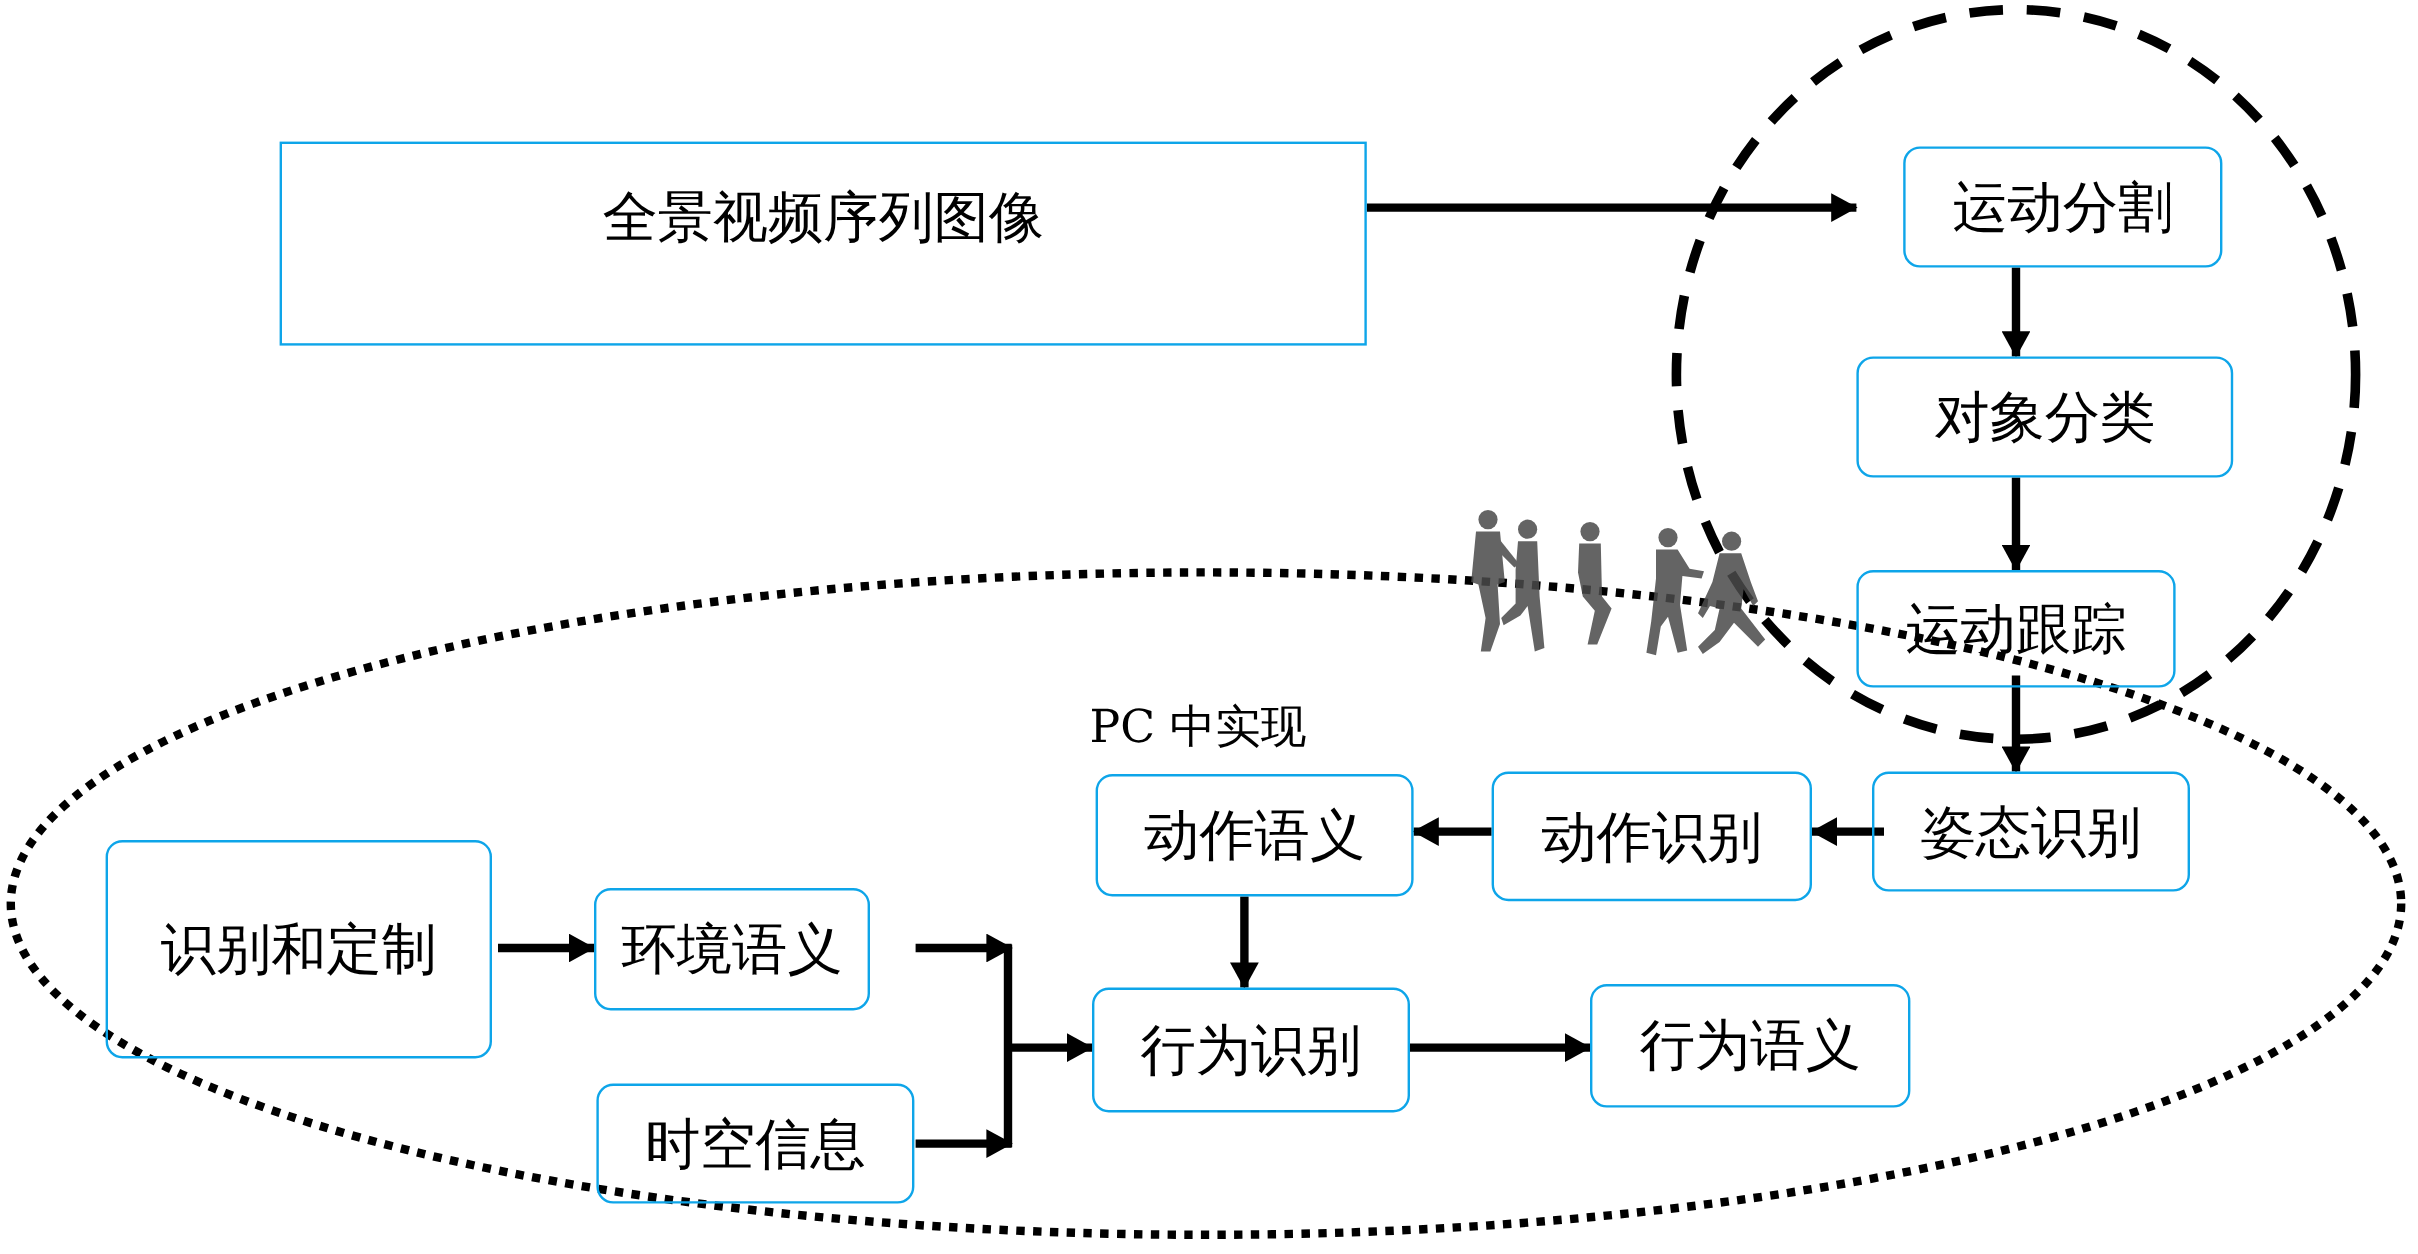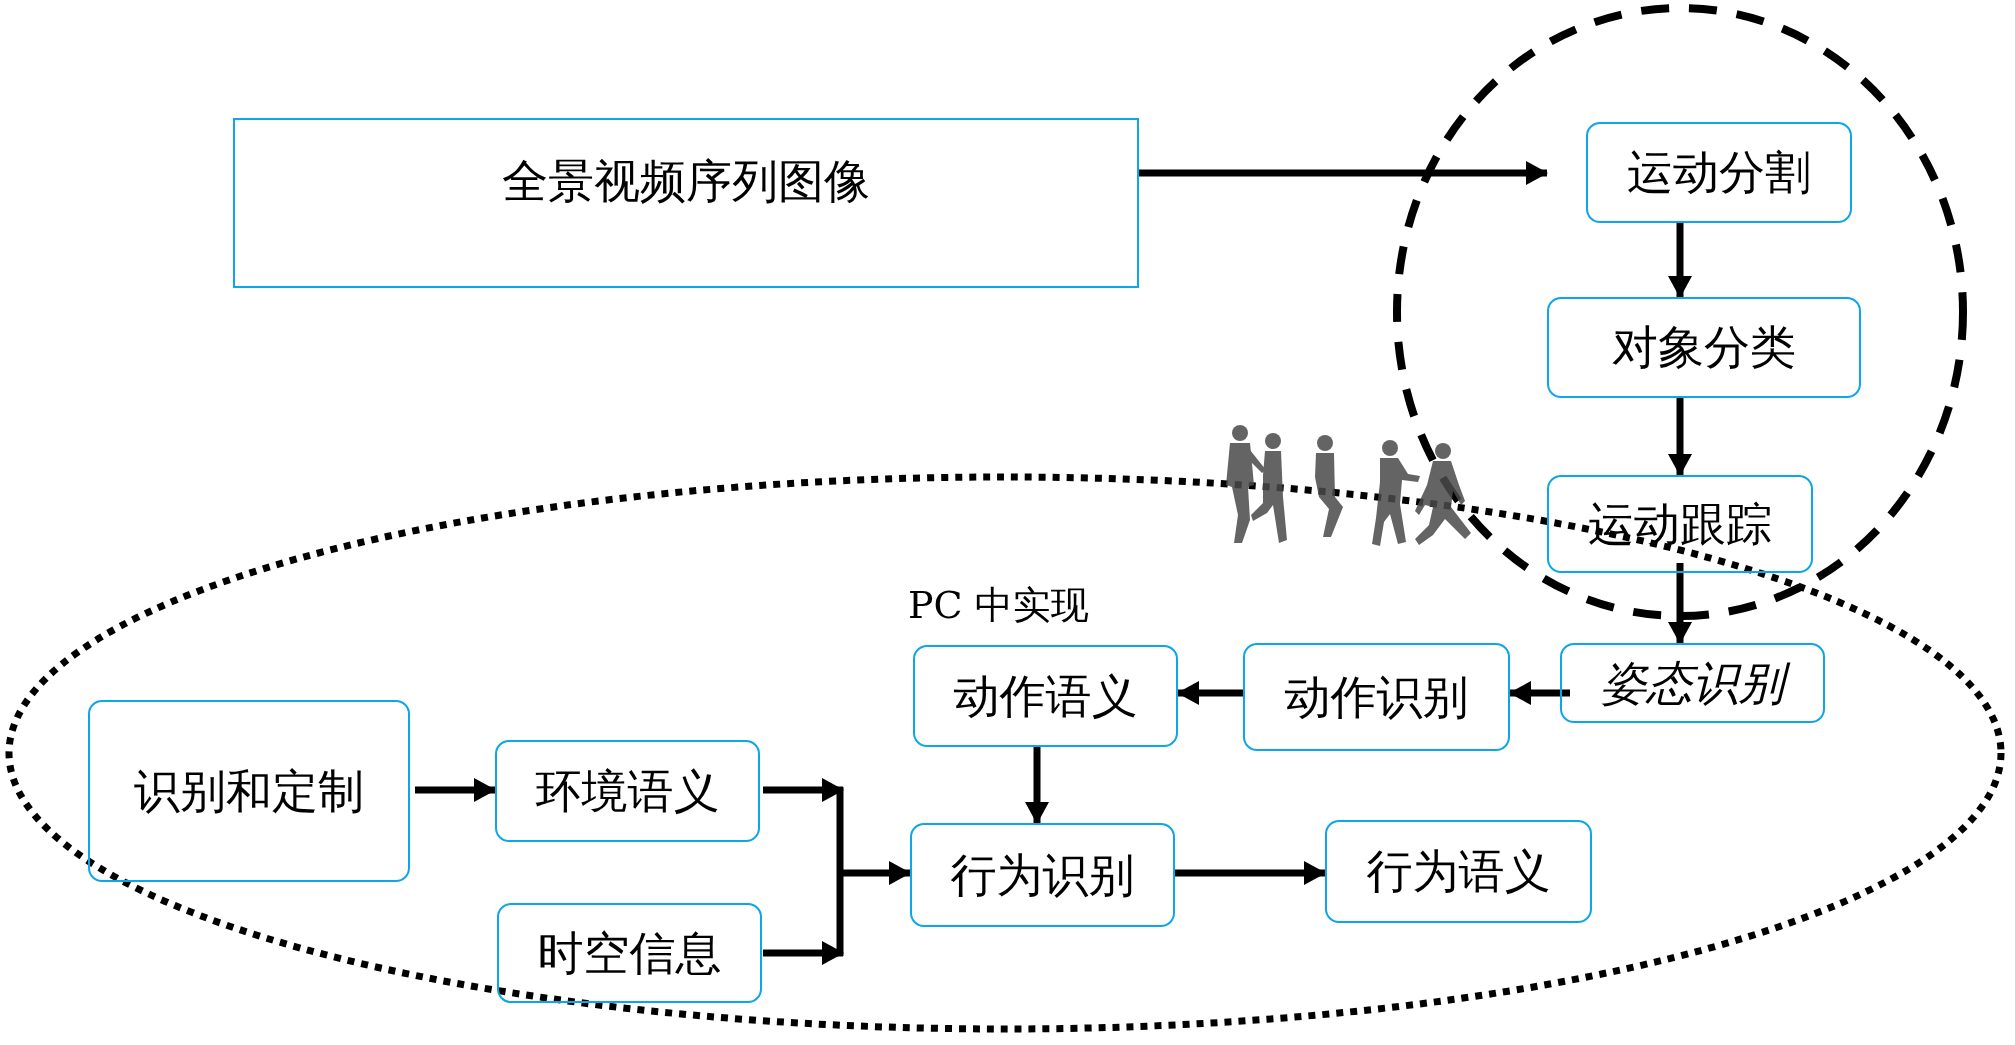--- a/index.html
+++ b/index.html
@@ -80,21 +80,21 @@
 </div>
 
 <div class="node" style="left:1547px; top:297px; width:314px; height:101px;">
   <span>对象分类</span>
 </div>
 
 <div class="node" style="left:1547px; top:475px; width:266px; height:98px;">
   <span>运动跟踪</span>
 </div>
 
-<div class="node" style="left:1560px; top:643px; width:265px; height:80px;font-style:italic;">
+<div class="node" style="left:1560px; top:643px; width:265px; height:100px;">
   <span>姿态识别</span>
 </div>
 
 <div class="node" style="left:1243px; top:643px; width:267px; height:108px;">
   <span>动作识别</span>
 </div>
 
 <div class="node" style="left:913px; top:645px; width:265px; height:102px;">
   <span>动作语义</span>
 </div>
@@ -104,21 +104,21 @@
 </div>
 
 <div class="node" style="left:1325px; top:820px; width:267px; height:103px;">
   <span>行为语义</span>
 </div>
 
 <div class="node" style="left:88px; top:700px; width:322px; height:182px; flex-direction:column;">
   <span>识别和定制</span>
 </div>
 
-<div class="node" style="left:495px; top:740px; width:265px; height:102px;">
+<div class="node" style="left:495px; top:740px; width:230px; height:102px;">
   <span>环境语义</span>
 </div>
 
 <div class="node" style="left:497px; top:903px; width:265px; height:100px;">
   <span>时空信息</span>
 </div>
 
 <div class="label" style="left:908px; top:580px;">PC 中实现</div>
 
 </body></html>

